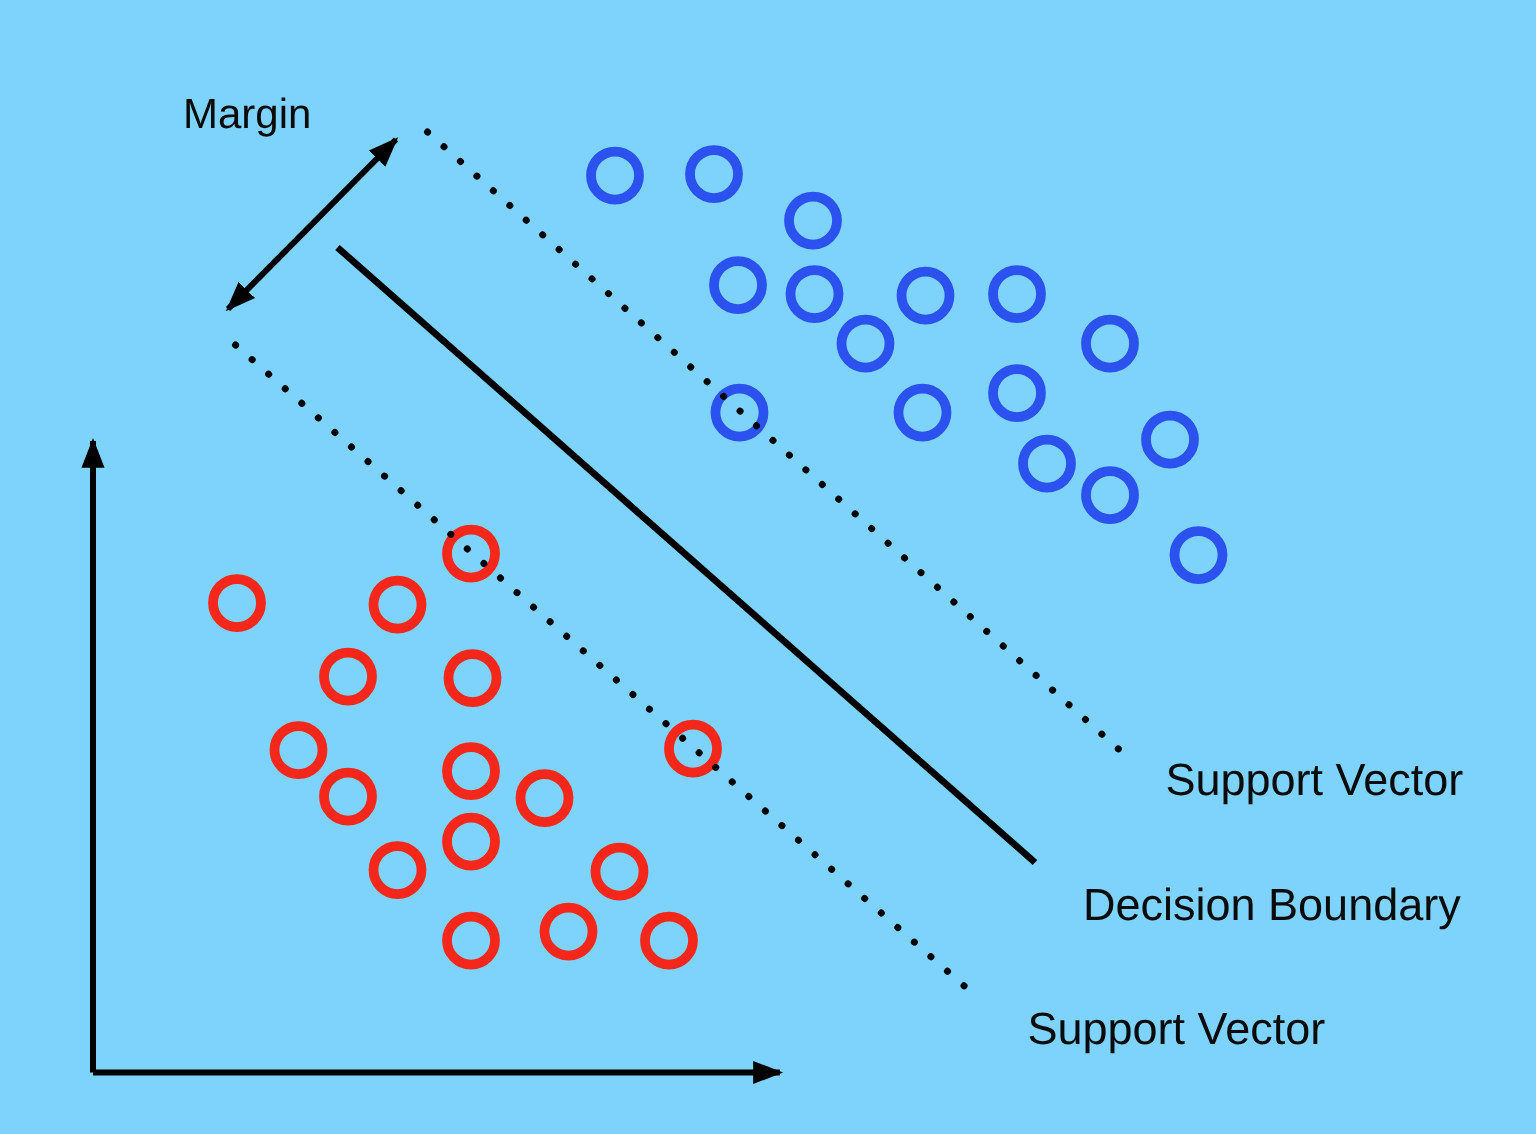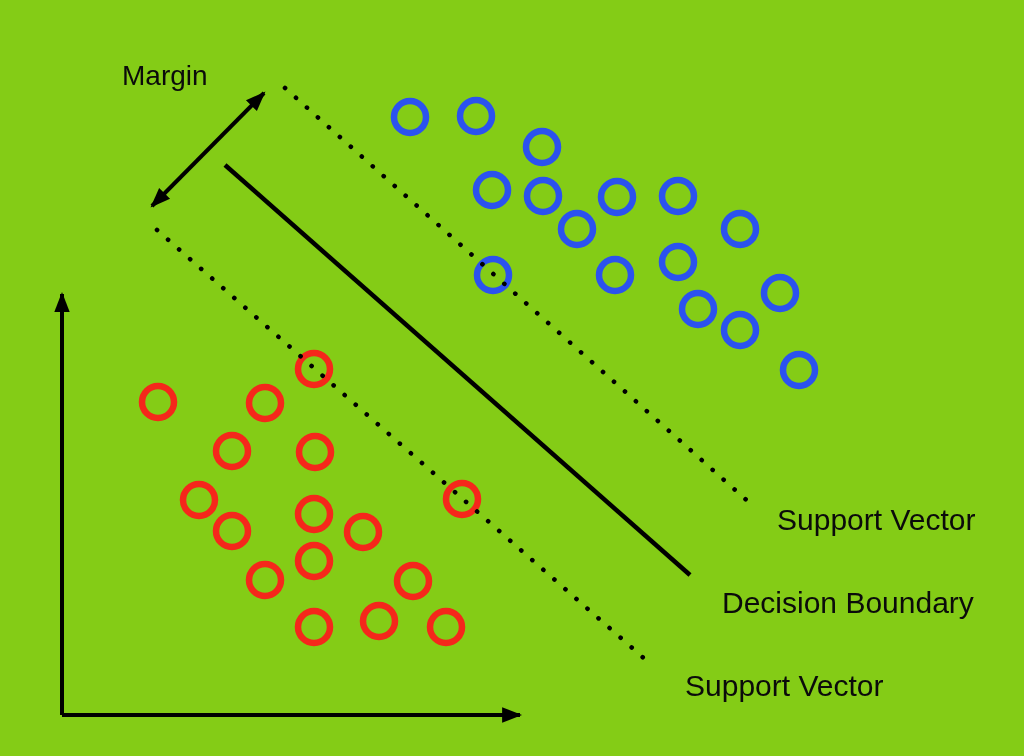--- a/index.html
+++ b/index.html
@@ -4,21 +4,21 @@
 <style>
   html, body {
     margin: 0;
     padding: 0;
     background: #ffffff;
   }
   .figure-wrap {
     position: relative;
     width: 1024px;
     height: 756px;
-    background: #84cc16;
+    background: #7dd3fc;
     overflow: hidden;
     font-family: "Liberation Sans", "DejaVu Sans", sans-serif;
   }
   svg.svm {
     display: block;
     width: 1024px;
     height: 756px;
   }
   .ann-label {
     font-family: "Liberation Sans", "DejaVu Sans", sans-serif;

